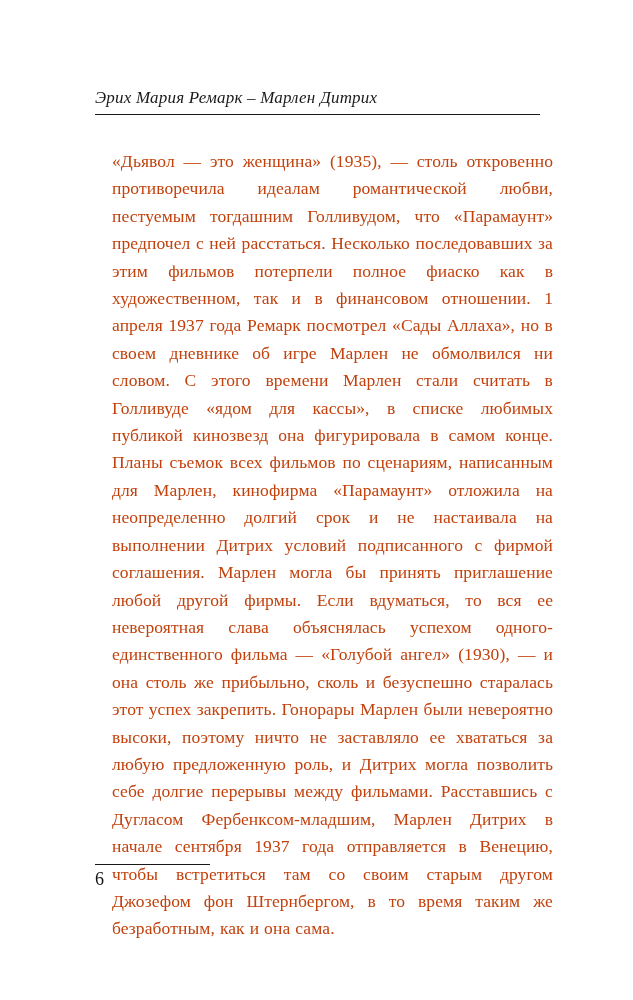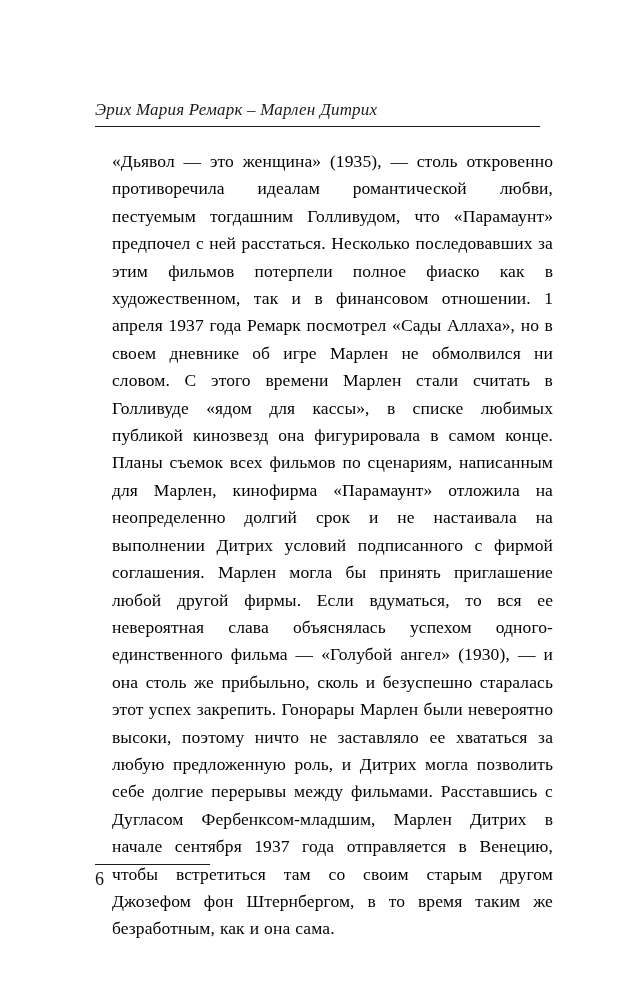--- a/index.html
+++ b/index.html
@@ -11,21 +11,21 @@
     position: relative;
     width: 633px;
     height: 1000px;
     background: #ffffff;
     overflow: hidden;
     font-family: "Liberation Serif", "DejaVu Serif", serif;
     color: #1a1a1a;
   }
   .header {
     position: absolute;
-    top: 100px;
+    top: 88px;
     left: 95px;
     width: 445px;
   }
   .header-title {
     font-family: "Liberation Serif", "DejaVu Serif", serif;
     font-style: italic;
     font-size: 17px;
     letter-spacing: 0.2px;
     color: #1a1a1a;
     padding-bottom: 6px;
@@ -37,21 +37,21 @@
     width: 445px;
   }
   .body-text {
     position: absolute;
     top: 148px;
     left: 112px;
     width: 441px;
     font-size: 17.5px;
     line-height: 27.4px;
     text-align: justify;
-    color: #000000;
+    color: #c2410c;
     letter-spacing: 0.1px;
     word-spacing: 0.5px;
   }
   .footer {
     position: absolute;
     top: 864px;
     left: 95px;
   }
   .footer-rule {
     border: none;

